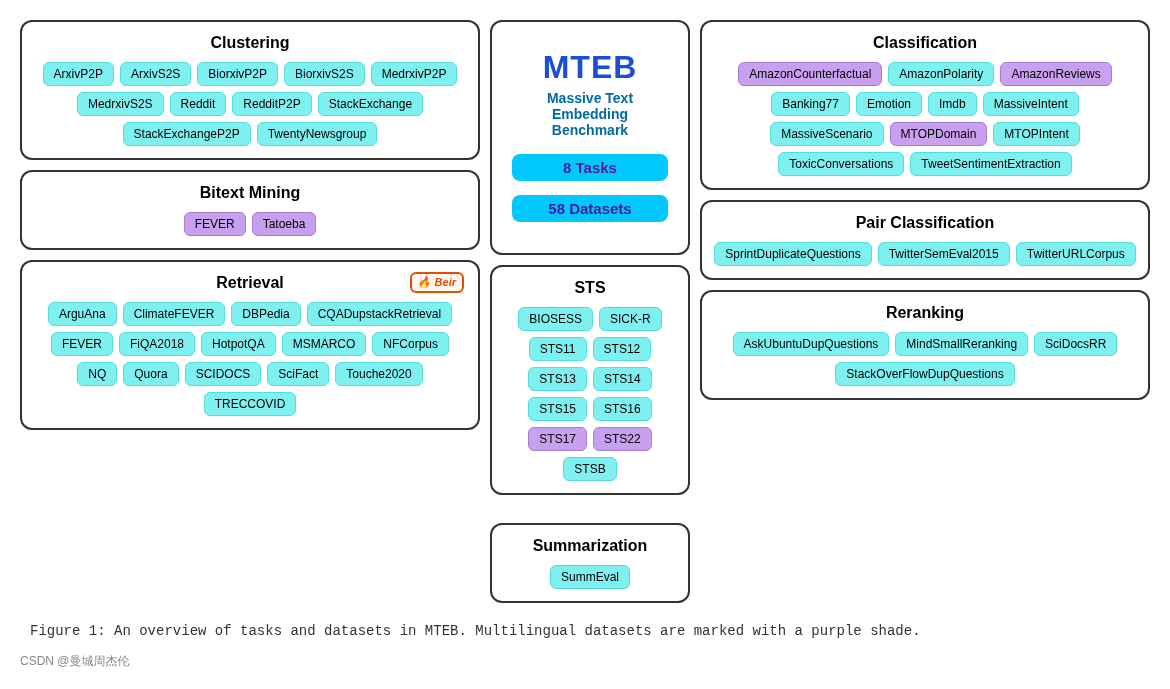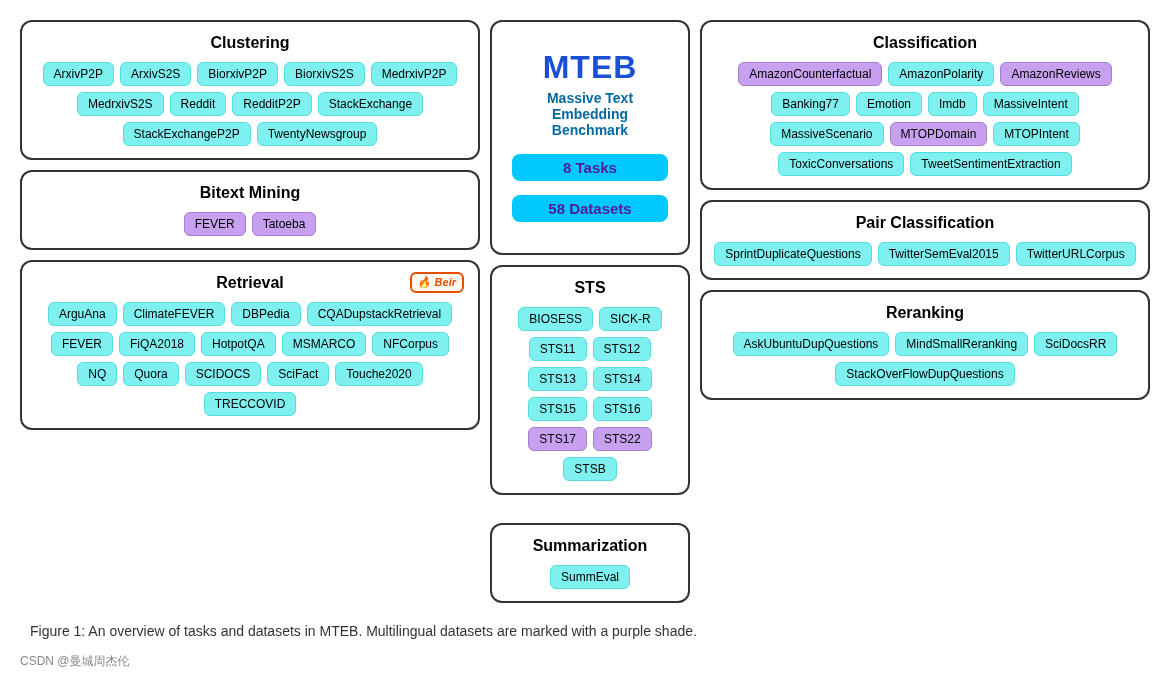--- a/index.html
+++ b/index.html
@@ -145,20 +145,21 @@
       flex-direction: column;
       gap: 28px;
       width: 100%;
     }
 
     .figure-caption {
       font-size: 14px;
       color: #333;
       margin-top: 8px;
       padding: 0 10px;
+      font-family: Liberation Mono, monospace;
     }
 
     .watermark {
       font-size: 12px;
       color: #888;
       margin-top: 2px;
     }
   </style>
 </head>
 <body>

